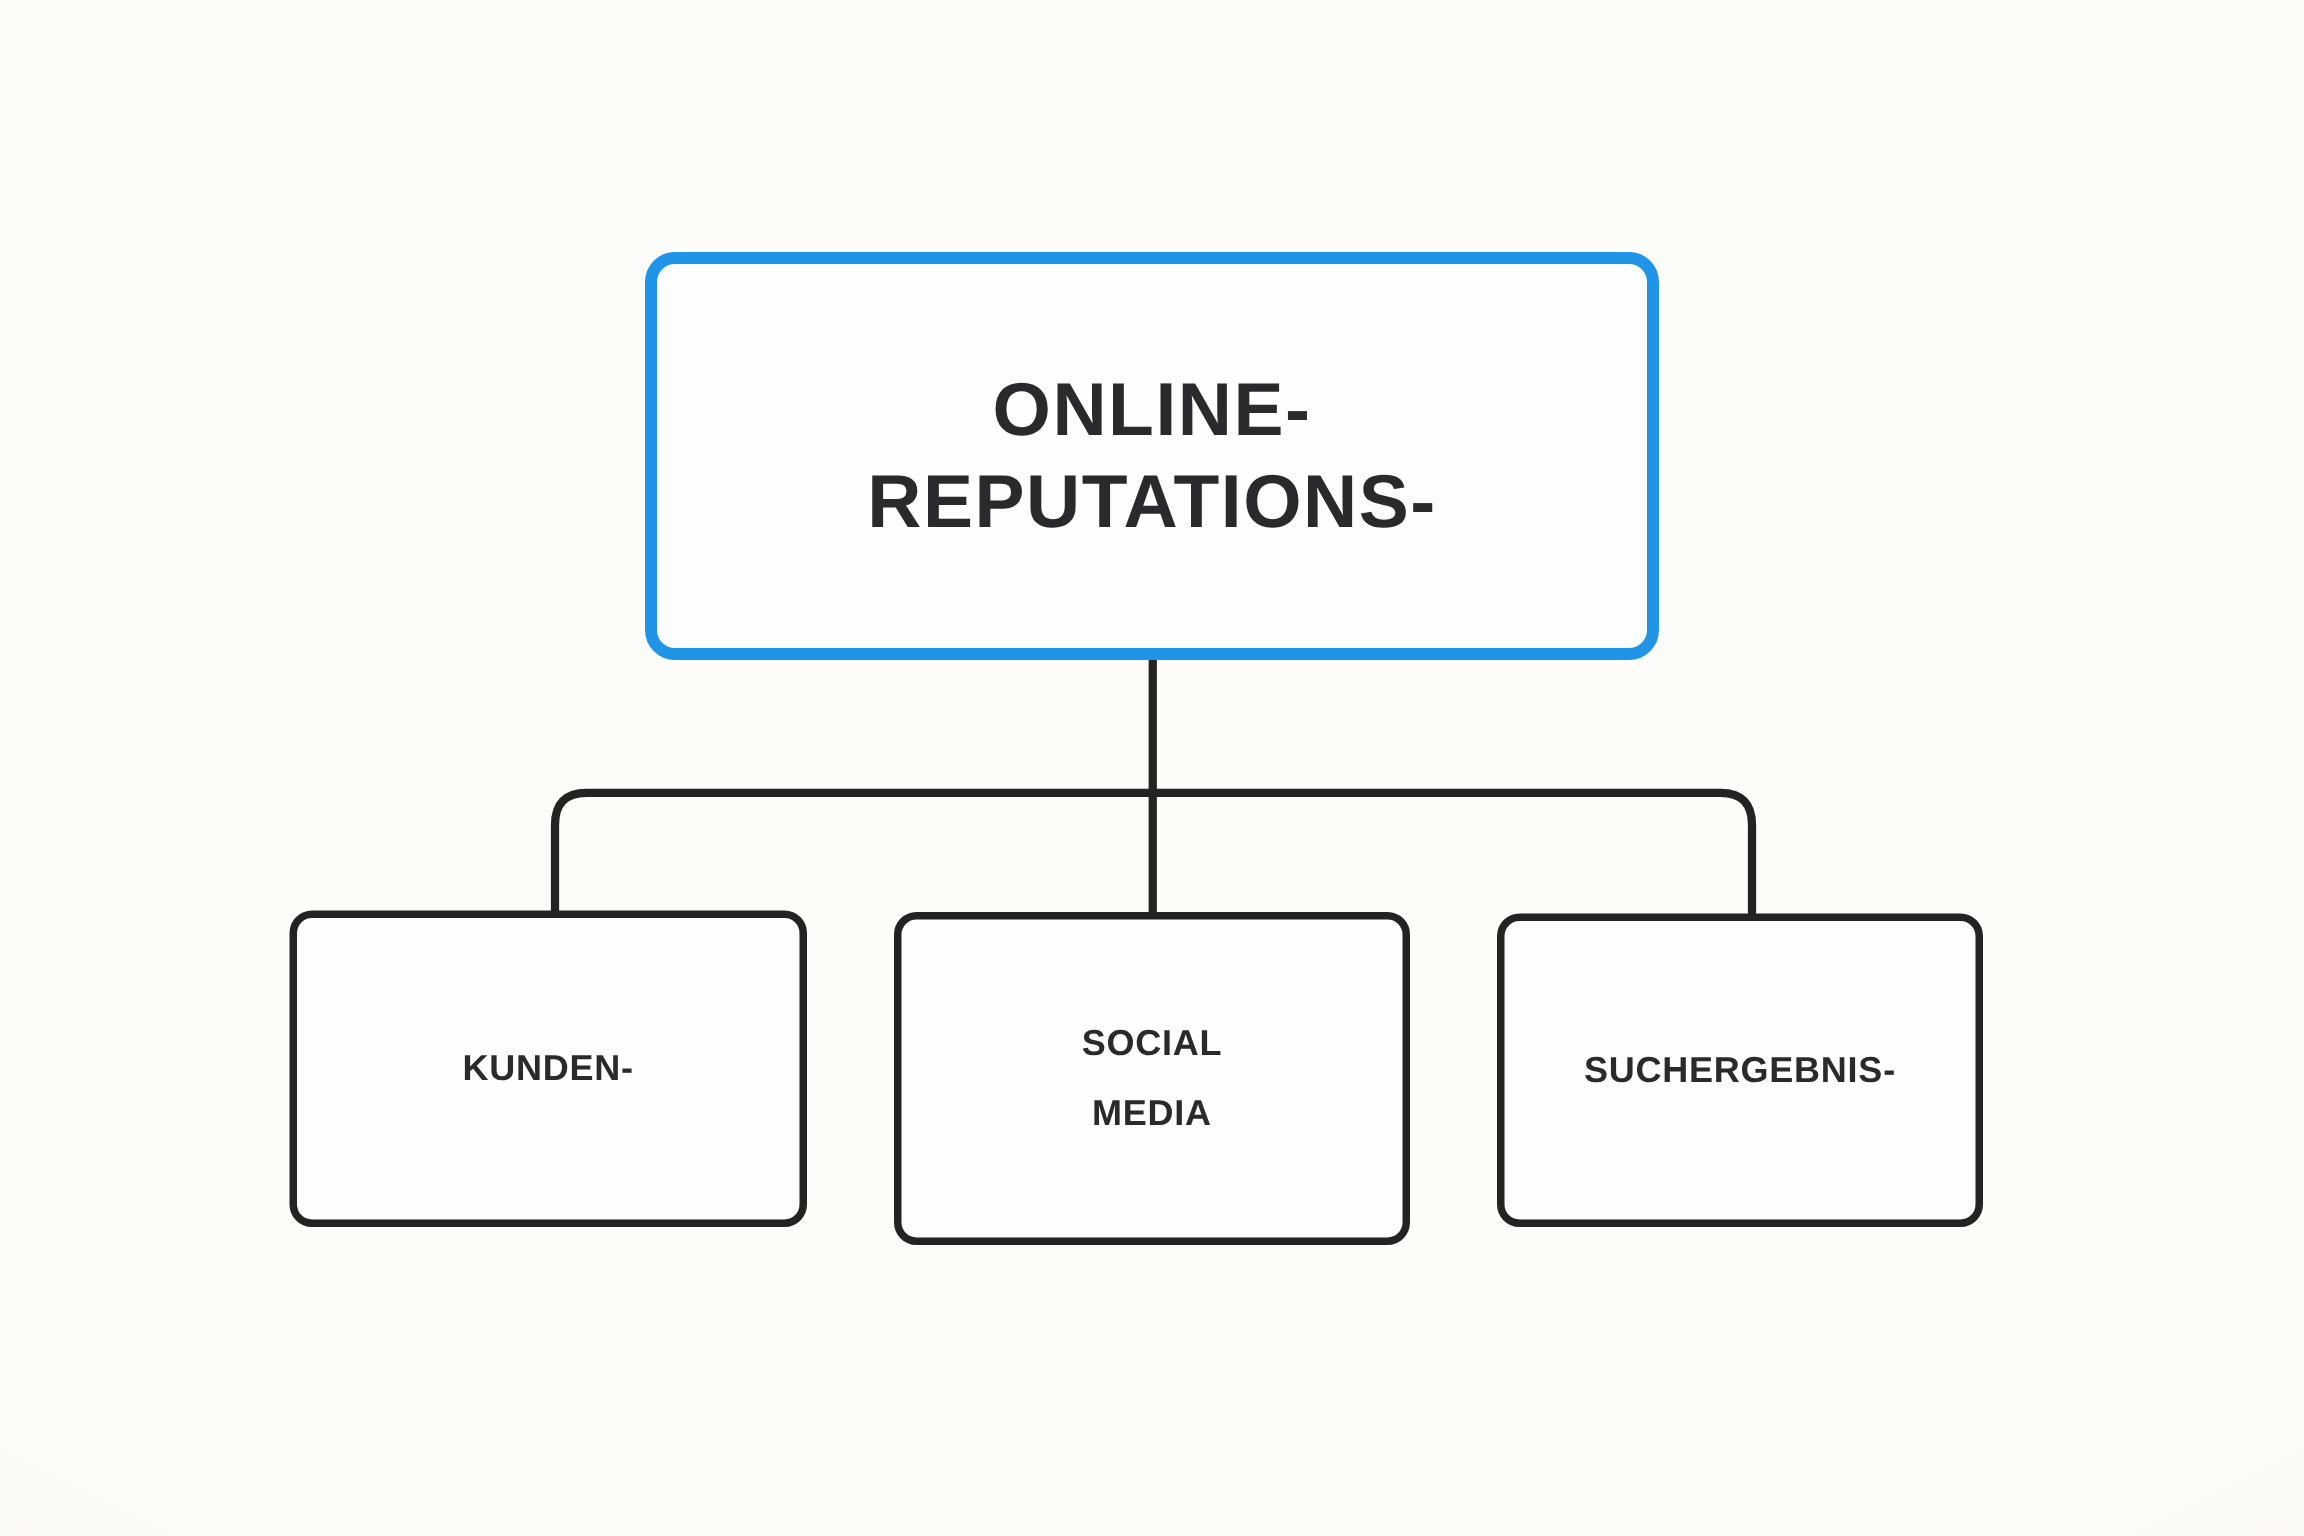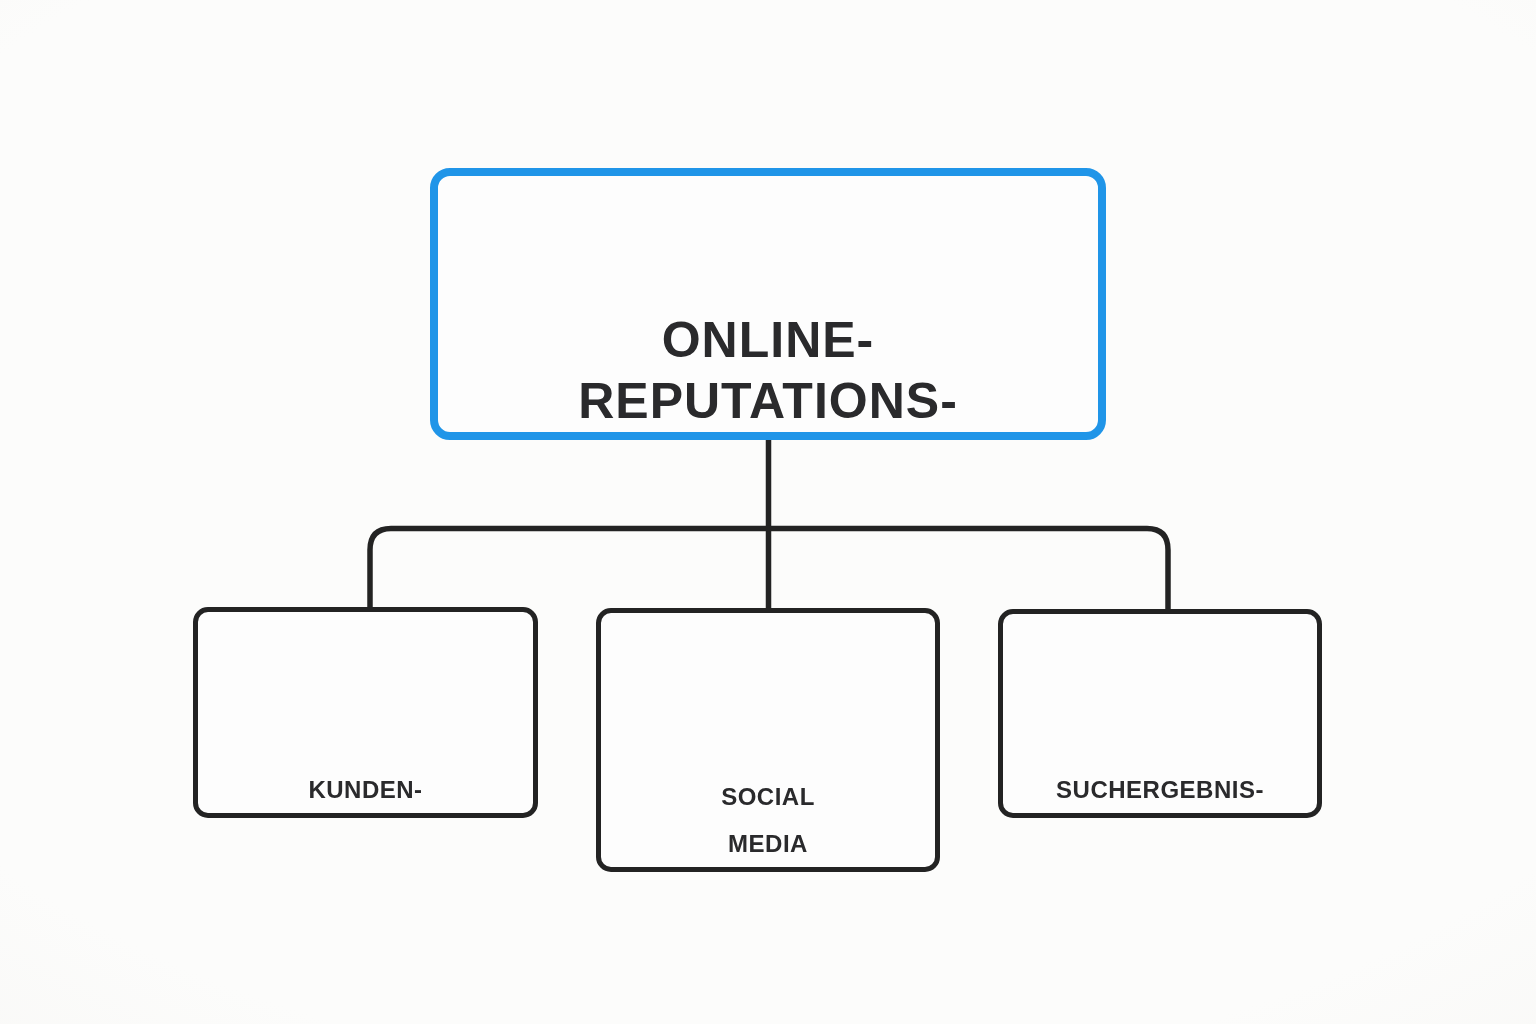--- a/index.html
+++ b/index.html
@@ -30,21 +30,21 @@
   .connector-path {
     fill: none;
     stroke: var(--connector);
     stroke-width: 5.5;
   }
   .node {
     position: absolute;
     display: flex;
     flex-direction: column;
     align-items: center;
-    justify-content: flex-end;
+    justify-content: center;
     background: var(--box-fill);
     color: var(--text);
     text-align: center;
     font-weight: 700;
   }
   .node-root {
     left: 430px; top: 168px;
     width: 676px; height: 272px;
     border: 8px solid var(--root-border);
     border-radius: 20px;
@@ -53,21 +53,21 @@
     letter-spacing: 1px;
   }
   .node-child {
     border: 5px solid var(--child-border);
     border-radius: 15px;
     font-size: 24px;
     line-height: 47px;
     letter-spacing: 0.5px;
   }
   .node-child-1 { left: 193px; top: 607px; width: 345px; height: 211px; }
-  .node-child-2 { left: 596px; top: 608px; width: 344px; height: 264px; }
+  .node-child-2 { left: 596px; top: 608px; width: 344px; height: 222px; }
   .node-child-3 { left: 998px; top: 609px; width: 324px; height: 209px; }
   .node-line { display: block; white-space: nowrap; }
 </style>
 </head>
 <body>
 
 <div class="canvas">
 
   <svg class="connectors" viewBox="0 0 1536 1024" xmlns="http://www.w3.org/2000/svg" aria-hidden="true">
     <path class="connector-path" d="M768.5 438 L768.5 608"></path>

